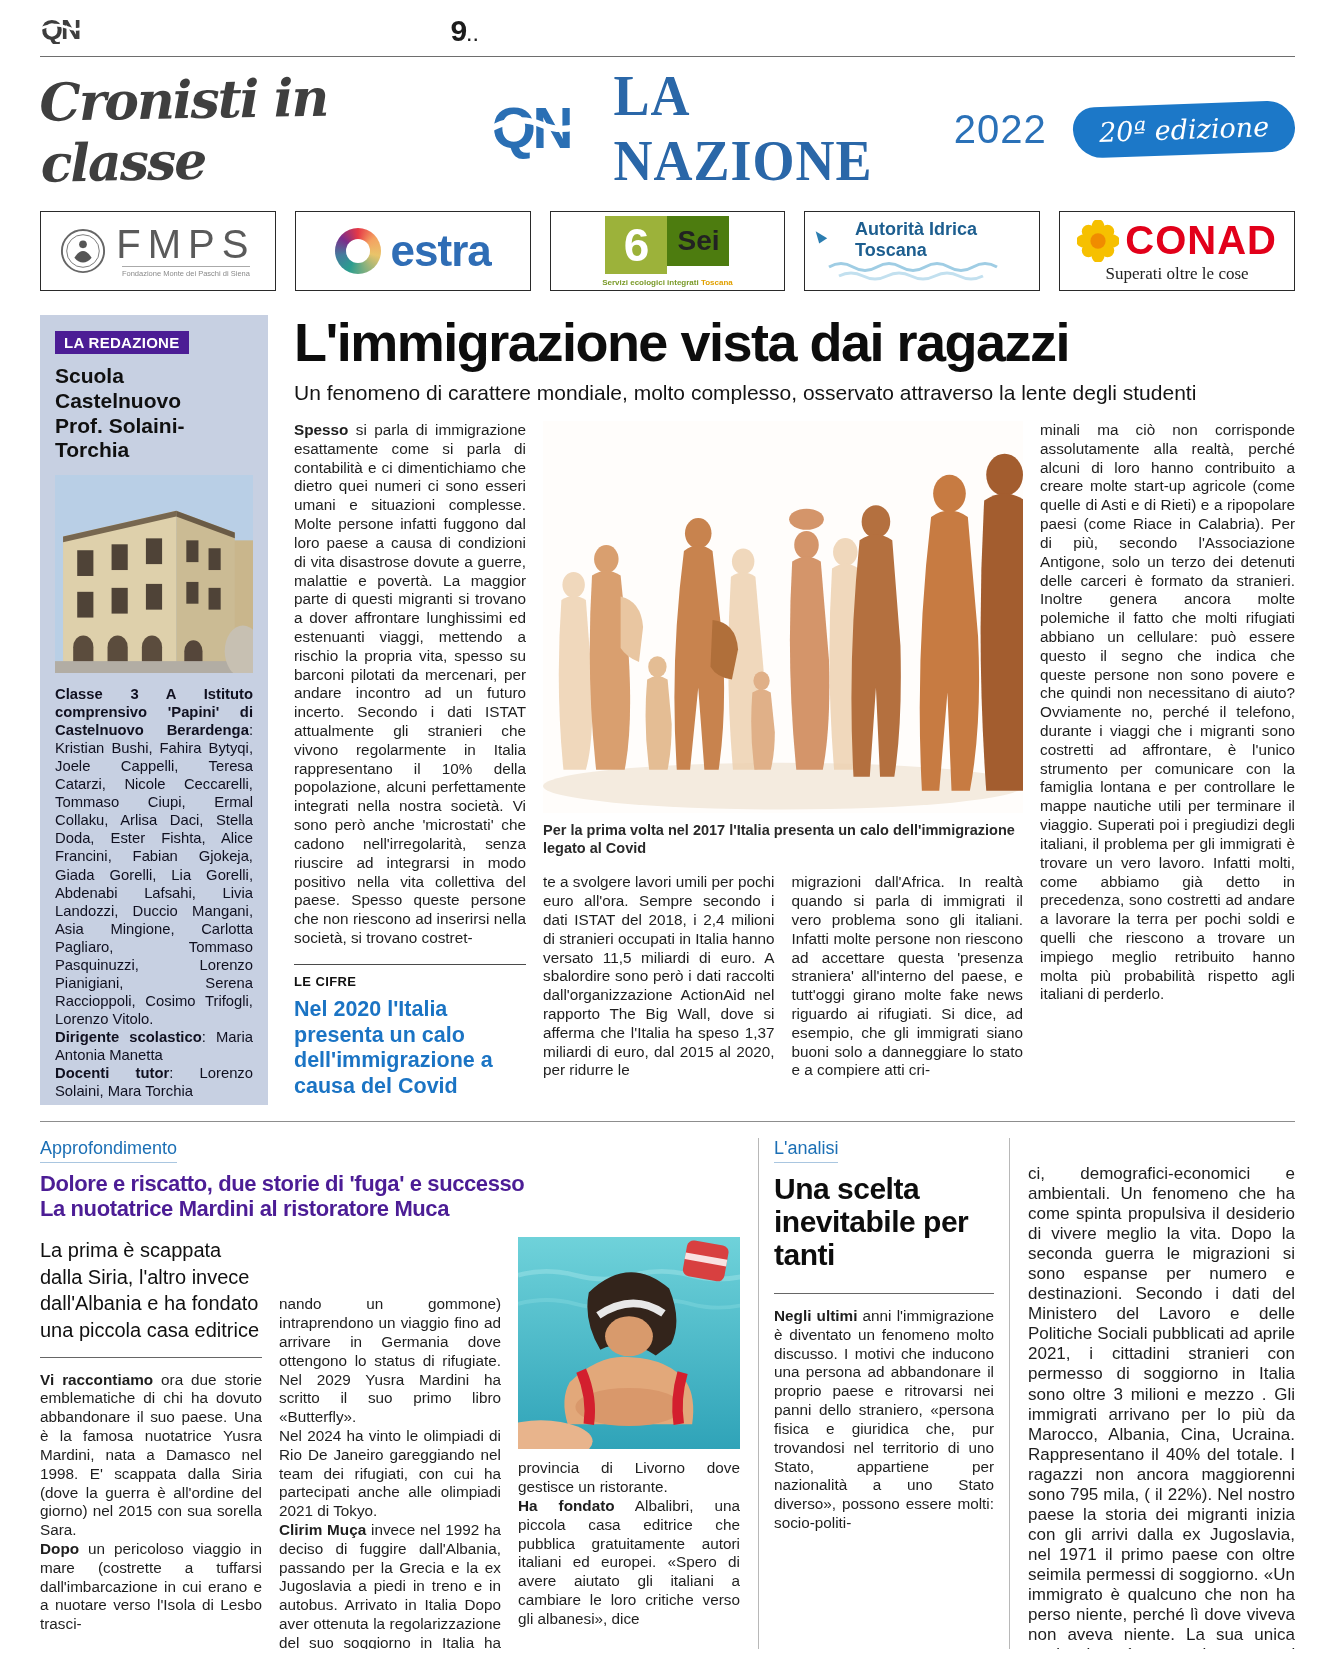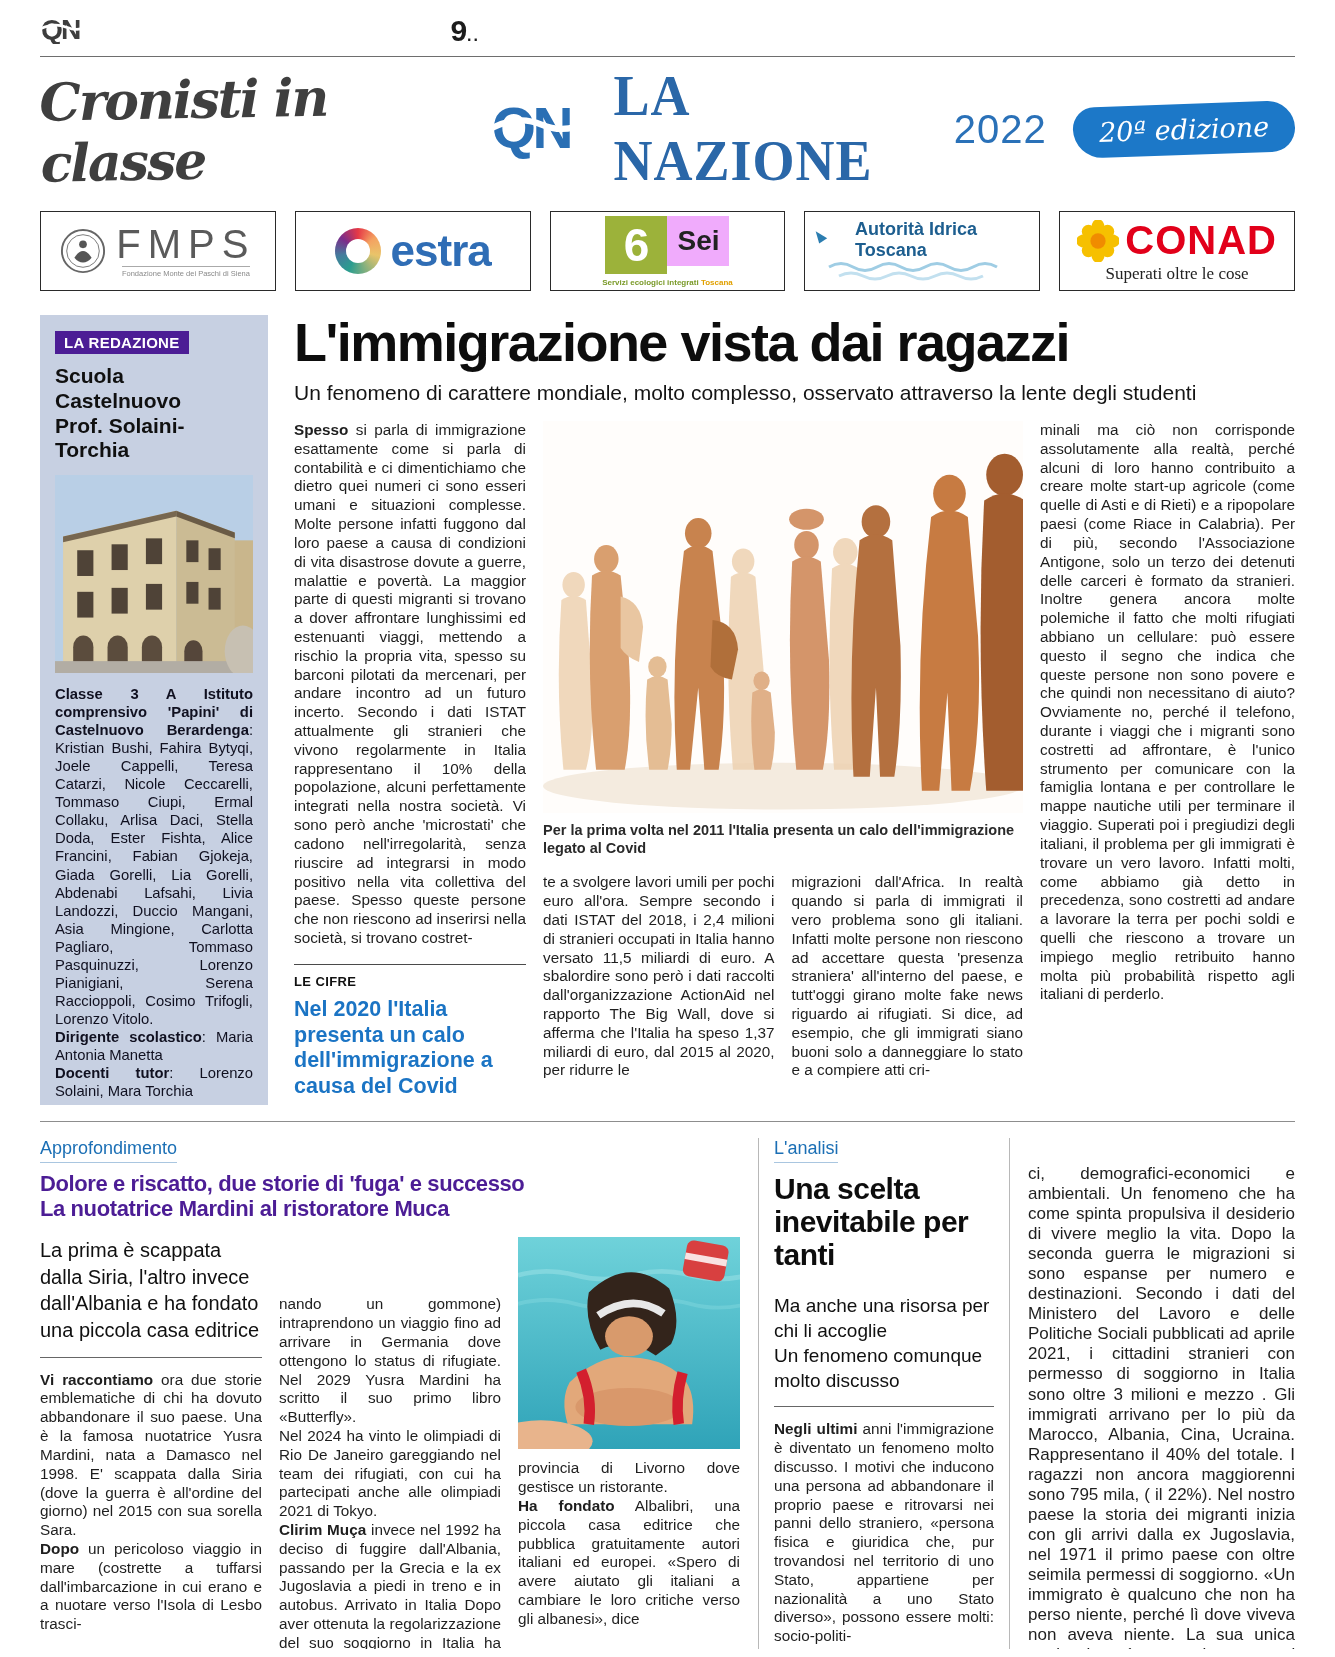--- a/index.html
+++ b/index.html
@@ -38,21 +38,21 @@
   .fmps-name { font-size:40px; color:#5a5a5a; letter-spacing:7px; line-height:1; }
   .fmps-cap { font-size:7.5px; color:#8a8a8a; border-top:1px solid #aaa; padding-top:2px; margin-top:2px; }
   .estra-swirl { width:46px; height:46px; border-radius:50%; position:relative; flex:none;
     background:conic-gradient(#e63946,#f4a261,#e9c46a,#8ab17d,#2a9d8f,#457b9d,#7b2d8b,#e63946); }
   .estra-swirl::after { content:""; position:absolute; inset:11px; background:#fff; border-radius:50%; }
   .estra-name { font-size:44px; color:#2f6db5; font-weight:bold; letter-spacing:-1px; }
   .sei-wrap { display:flex; flex-direction:column; align-items:center; }
   .sei-blocks { display:flex; }
   .sei-green { width:62px; height:58px; background:#9cb23a; color:#fff; font-size:46px; font-weight:bold;
                display:flex; align-items:center; justify-content:center; }
-  .sei-gray { width:62px; height:50px; background:#f0abfc; color:#222; font-size:28px; font-weight:bold;
+  .sei-gray { width:62px; height:50px; background:#4d7c0f; color:#222; font-size:28px; font-weight:bold;
               display:flex; align-items:center; justify-content:center; }
   .sei-cap { font-size:8px; margin-top:4px; color:#7a9a28; font-weight:bold; }
   .sei-cap .tosc { color:#e0a000; }
   .ait-name { font-size:18px; font-weight:bold; color:#1d5e8f; }
   .ait-wrap { display:flex; flex-direction:column; align-items:center; }
   .conad-wrap { display:flex; flex-direction:column; align-items:center; }
   .conad-top { display:flex; align-items:center; gap:6px; }
   .conad-name { font-size:40px; font-weight:bold; color:#e2001a; letter-spacing:1px; }
   .conad-cap { font-family:"Liberation Serif",serif; font-size:17px; color:#222; margin-top:1px; }
 
@@ -304,21 +304,21 @@
               <g fill="#c77b42">
                 <circle cx="398" cy="62" r="16"></circle>
                 <path d="M380 82 q18 -11 36 0 l10 102 q4 76 -8 132 h-18 l-4 -84 -8 84 h-17 q-7 -116 9 -234z"></path>
               </g>
               <g fill="#a35d2f">
                 <circle cx="452" cy="46" r="18"></circle>
                 <path d="M432 68 q20 -12 40 0 l4 248 h-42 q-10 -124 -2 -248z"></path>
               </g>
             </svg>
           </div>
-          <div class="caption">Per la prima volta nel 2011 l'Italia presenta un calo dell'immigrazione legato al Covid</div>
+          <div class="caption">Per la prima volta nel 2017 l'Italia presenta un calo dell'immigrazione legato al Covid</div>
           <div class="mid-cols">
             <div class="body-txt">
                 <p>te a svolgere lavori umili per pochi euro all'ora. Sempre secondo i dati ISTAT del 2018, i 2,4 milioni di stranieri occupati in Italia hanno versato 11,5 miliardi di euro. A sbalordire sono però i dati raccolti dall'organizzazione ActionAid nel rapporto The Big Wall, dove si afferma che l'Italia ha speso 1,37 miliardi di euro, dal 2015 al 2020, per ridurre le</p>
               </div>
             <div class="body-txt">
                 <p>migrazioni dall'Africa. In realtà quando si parla di immigrati il vero problema sono gli italiani. Infatti molte persone non riescono ad accettare questa 'presenza straniera' all'interno del paese, e tutt'oggi girano molte fake news riguardo ai rifugiati. Si dice, ad esempio, che gli immigrati siano buoni solo a danneggiare lo stato e a compiere atti cri-</p>
               </div>
           </div>
         </div>
 
@@ -379,24 +379,20 @@
               <p>provincia di Livorno dove gestisce un ristorante.</p>
               <p><strong>Ha fondato</strong> Albalibri, una piccola casa editrice che pubblica gratuitamente autori italiani ed europei. «Spero di avere aiutato gli italiani a cambiare le loro critiche verso gli albanesi», dice</p>
             </div>
         </div>
       </div>
     </div>
 
     <div class="analisi">
       <span class="kicker">L'analisi</span>
       <div class="an-headline">Una scelta inevitabile per tanti</div>
-      <div class="an-standfirst">
-        <div>Ma anche una risorsa per chi li accoglie</div>
-        <div>Un fenomeno comunque molto discusso</div>
-      </div>
       <hr class="rule-thin">
       <div class="body-txt">
           <p><strong>Negli ultimi</strong> anni l'immigrazione è diventato un fenomeno molto discusso. I motivi che inducono una persona ad abbandonare il proprio paese e ritrovarsi nei panni dello straniero, «persona fisica e giuridica che, pur trovandosi nel territorio di uno Stato, appartiene per nazionalità a uno Stato diverso», possono essere molti: socio-politi-</p>
         </div>
     </div>
 
     <div class="last-col">
       <div class="body-txt">
           <p>ci, demografici-economici e ambientali. Un fenomeno che ha come spinta propulsiva il desiderio di vivere meglio la vita. Dopo la seconda guerra le migrazioni si sono espanse per numero e destinazioni. Secondo i dati del Ministero del Lavoro e delle Politiche Sociali pubblicati ad aprile 2021, i cittadini stranieri con permesso di soggiorno in Italia sono oltre 3 milioni e mezzo . Gli immigrati arrivano per lo più da Marocco, Albania, Cina, Ucraina. Rappresentano il 40% del totale. I ragazzi non ancora maggiorenni sono 795 mila, ( il 22%). Nel nostro paese la storia dei migranti inizia con gli arrivi dalla ex Jugoslavia, nel 1971 il primo paese con oltre seimila permessi di soggiorno. «Un immigrato è qualcuno che non ha perso niente, perché lì dove viveva non aveva niente. La sua unica motivazione è sopravvivere un po' meglio di prima», scrive Jean Claude Izzo.</p>
         </div>

